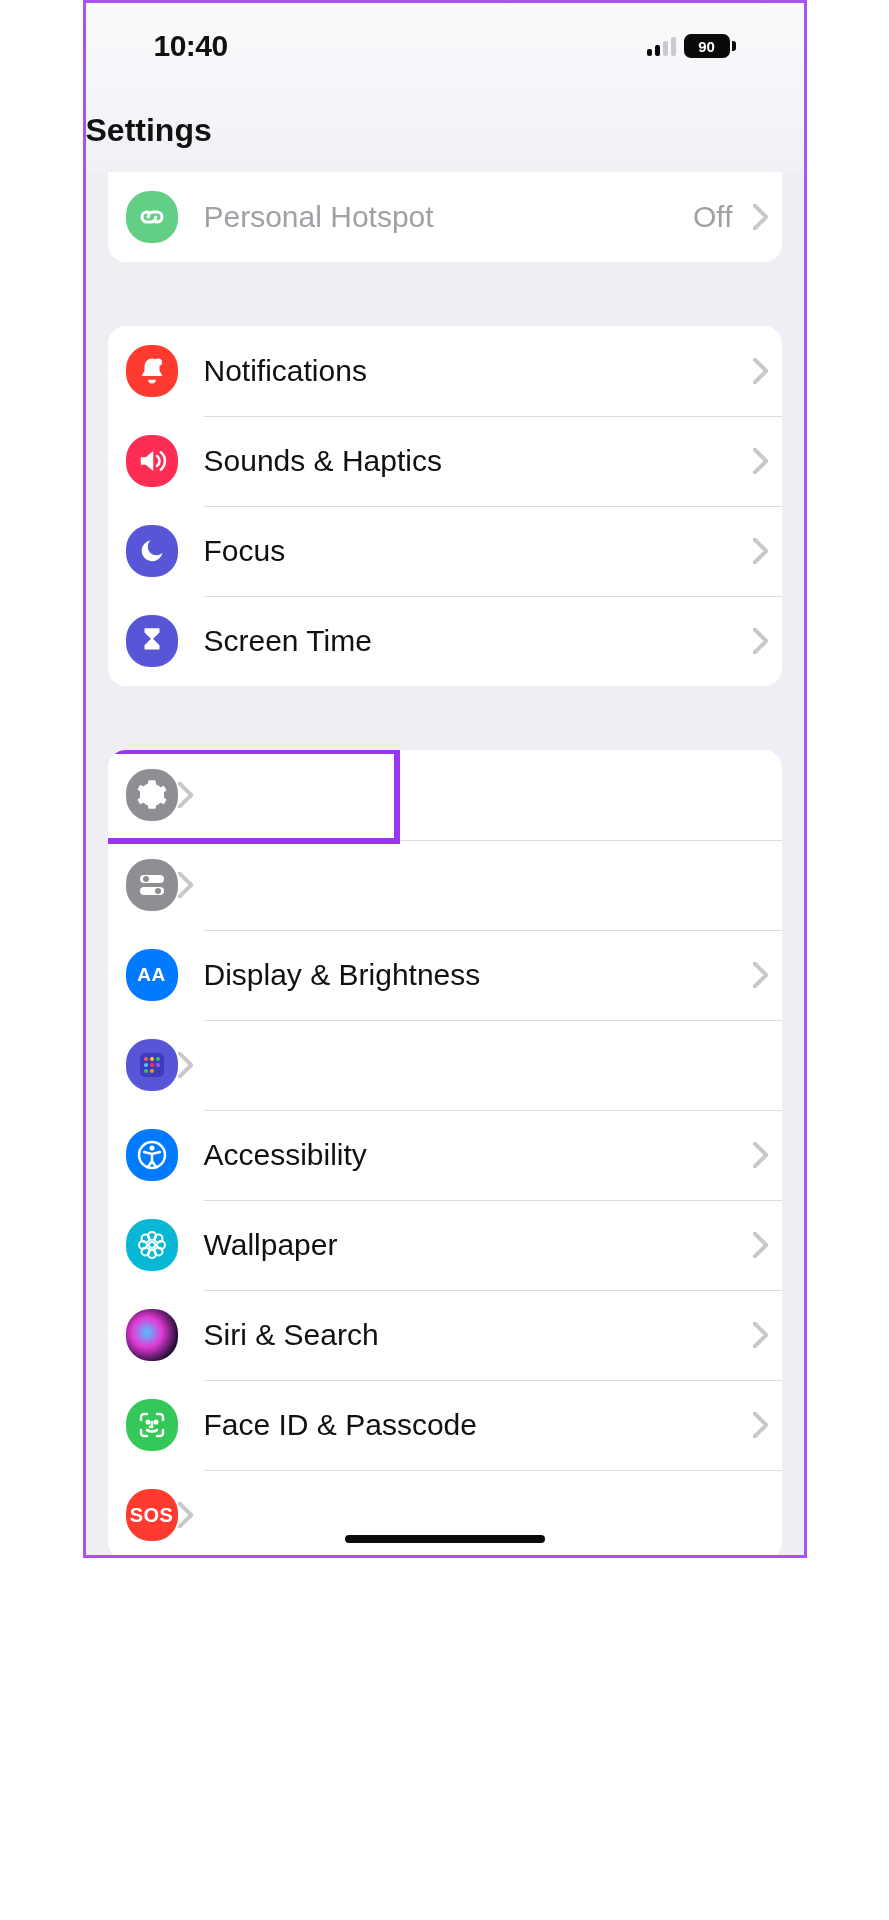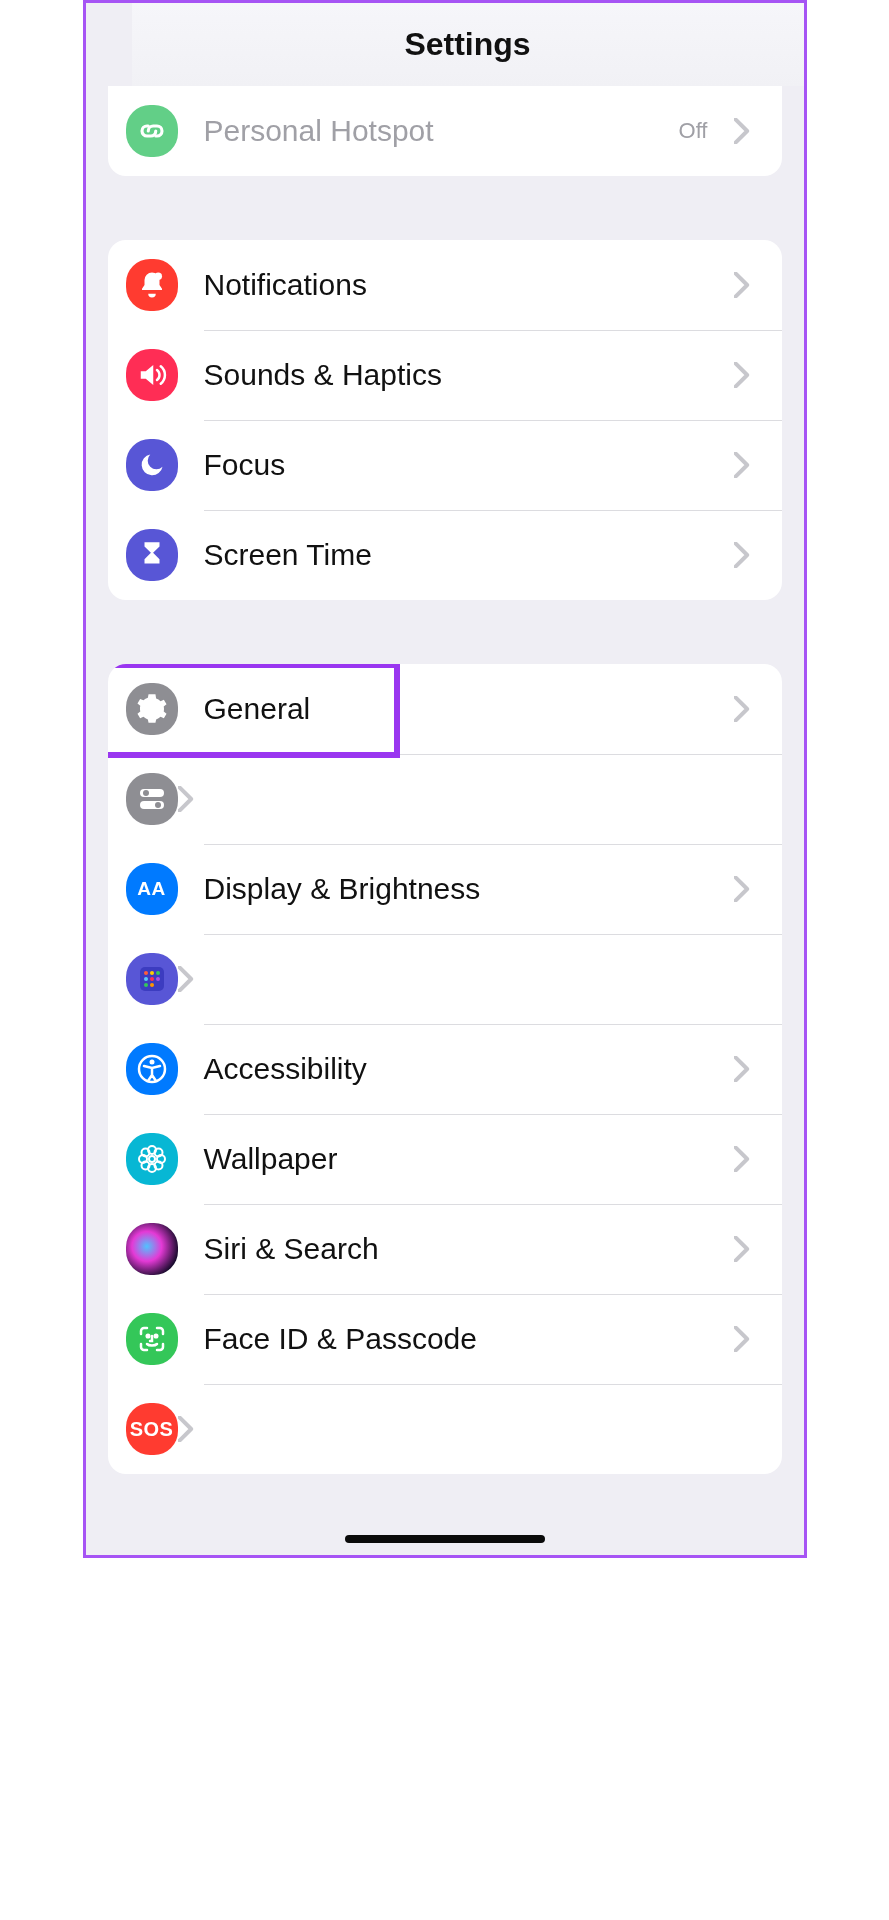--- a/index.html
+++ b/index.html
@@ -76,21 +76,21 @@
   }
   .battery-inner {
     position:absolute; left:3px; top:3px; bottom:3px;
     width: 90%;
     border-radius:5px;
   }
   .nav-title-bar {
     height: 84px;
     background: linear-gradient(#f6f6fa,#f1f1f5);
     border-bottom: 1px solid #d4d4d9;
-    display:flex; align-items:center; justify-content:center;margin-left:46px;
+    display:flex; align-items:center; 
   }
   .nav-title {
     font-size: 32px;
     font-weight: 700;
     color: #111;
   }
   .scroll-area {
     background:#efeef4;
     padding-bottom: 40px;
   }
@@ -99,21 +99,21 @@
     border-radius: 18px;
     margin: 0 22px;
     overflow:hidden;
   }
   .group.first { border-top-left-radius:0;border-top-right-radius:0; margin-top:-1px;}
   .gap { height: 64px; }
   .row {
     display:flex;
     align-items:center;
     min-height: 90px;
-    padding: 0 32px 0 18px;
+    padding: 0 13px 0 18px;
     position:relative;
     cursor:pointer;
   }
   .row + .row::before {
     content:"";
     position:absolute;
     left: 96px; right:0; top:0;
     height:1px;
     background:#dcdce0;
   }
@@ -126,23 +126,23 @@
     font-weight:700;
   }
   .row-label {
     flex:1;
     margin-left: 26px;
     font-size: 30px;
     color: #111;
   }
   .row.disabled .row-label { color:#a0a0a6; }
   .row-detail {
-    font-size: 22px;
+    font-size: 30px;
     color:#a0a0a6;
-    margin-right: 26px;
+    margin-right: 20px;
   }
   .chevron {
     width: 16px; height: 26px;
     flex:0 0 16px;
   }
   .chevron svg { display:block; }
   .highlight-box {
     position:absolute;
     border: 6px solid #9a36f0;
     pointer-events:none;
@@ -168,20 +168,38 @@
   .bg-siri{background:radial-gradient(circle at 40% 45%, #4fc3ff 0%, #e43ad6 35%, #1a0b2e 75%)}
   .bg-green-face{background:#34c759}
   .bg-sos{background:#ff3b30}
   .icon-text { font-size:19px; font-weight:800; letter-spacing:0.5px;}
 </style>
 </head>
 <body>
 
 <div class="device">
 
+  <div class="status-bar">
+    <div class="status-time">10:40</div>
+    <div class="status-right">
+      <div class="signal">
+        <span class="active"></span>
+          <span class="active"></span>
+          <span></span>
+          <span></span>
+      </div>
+      <div class="battery">
+        <div class="battery-body">
+          <div class="battery-inner"></div>
+          <span>90</span>
+        </div>
+        <div class="battery-tip"></div>
+      </div>
+    </div>
+  </div>
 
   <div class="nav-title-bar">
     <div class="nav-title">Settings</div>
   </div>
 
   <div class="scroll-area">
 
     <div class="group first">
       <div class="row disabled">
         <div class="icon-box bg-green-hotspot">
@@ -261,21 +279,20 @@
 
     <div class="gap"></div>
 
     <div class="group" style="position:relative">
       <div class="row" style="position:relative">
         <div class="icon-box bg-gray">
           <svg width="32" height="32" viewBox="0 0 24 24" fill="#fff">
               <path d="M12 8a4 4 0 1 0 0 8 4 4 0 0 0 0-8zm9 4a8.9 8.9 0 0 0-.2-1.9l2.1-1.6-2-3.4-2.5 1a9 9 0 0 0-3.3-1.9L14.6 1h-5.2l-.5 2.6A9 9 0 0 0 5.6 5.5l-2.5-1-2 3.4 2.1 1.6A8.9 8.9 0 0 0 3 12c0 .65.07 1.28.2 1.9l-2.1 1.6 2 3.4 2.5-1a9 9 0 0 0 3.3 1.9l.5 2.6h5.2l.5-2.6a9 9 0 0 0 3.3-1.9l2.5 1 2-3.4-2.1-1.6c.13-.62.2-1.25.2-1.9z"></path>
             </svg>
         </div>
-        <div class="row-label">General</div>
         <div class="chevron">
             <svg width="16" height="26" viewBox="0 0 12 20">
               <path d="M1 1l9 9-9 9" fill="none" stroke="#c7c7cc" stroke-width="3" stroke-linecap="round" stroke-linejoin="round"></path>
             </svg>
           </div>
         <div class="highlight-box" style="left:-8px; top:-2px; width:300px; height:96px;"></div>
       </div>
       <div class="row">
         <div class="icon-box bg-gray">
           <svg width="32" height="32" viewBox="0 0 32 32" fill="none">

